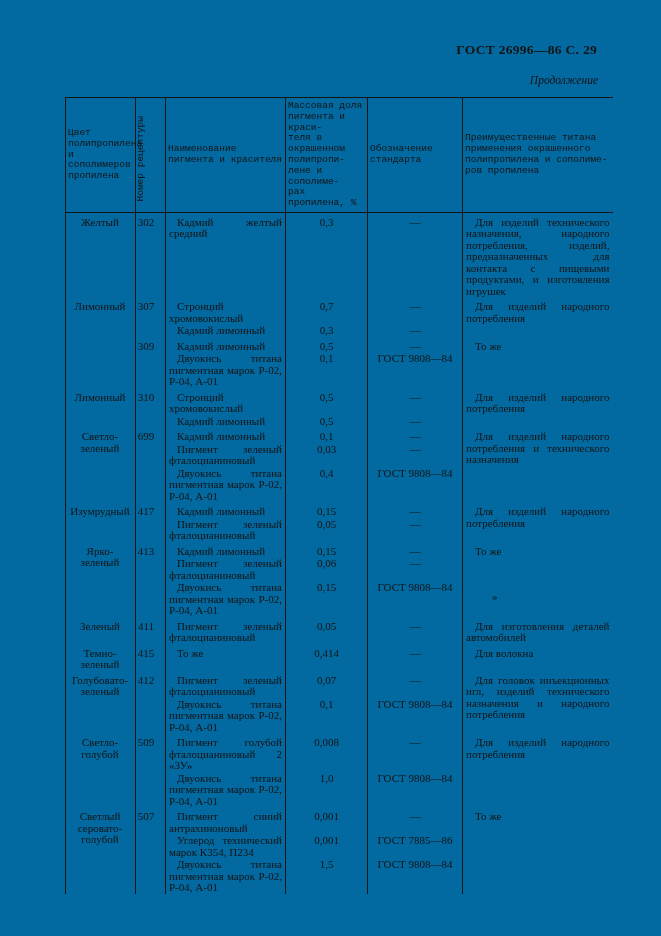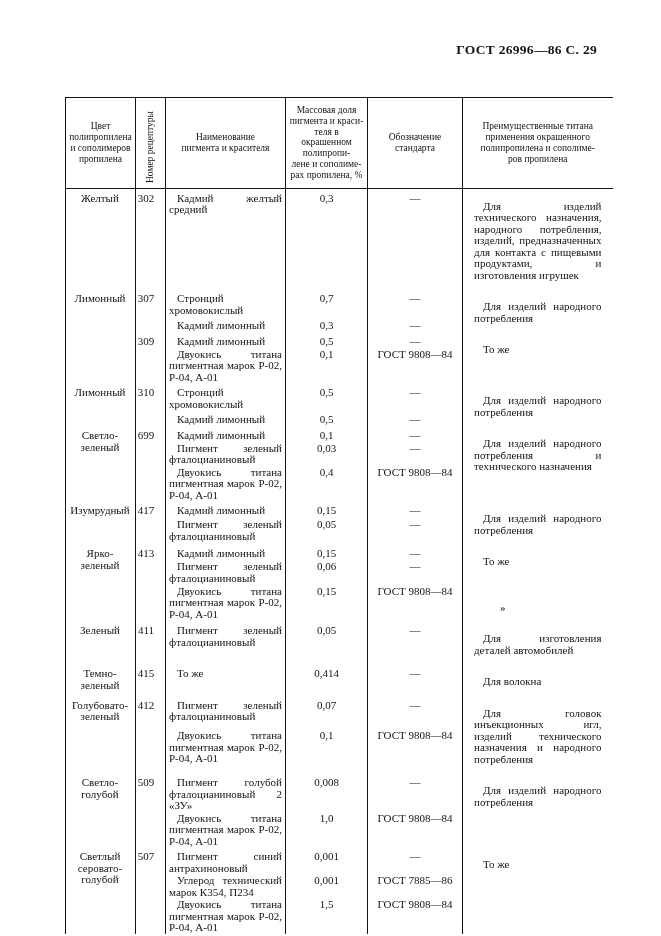--- a/index.html
+++ b/index.html
@@ -1,20 +1,20 @@
 <!DOCTYPE html>
 <html><head>
 <meta charset="utf-8">
 <style>
   html, body { margin: 0; padding: 0; background: #e8e8e8; }
   .page {
     position: relative;
     width: 661px;
     height: 936px;
-    background: #ffffff;
+    background: #0369a1;
     font-family: "Liberation Serif", "DejaVu Serif", serif;
     color: #141414;
     overflow: hidden;
   }
   .doc-ref {
     position: absolute;
     top: 42px;
     left: 65px;
     width: 532px;
     text-align: right;
@@ -47,27 +47,28 @@
   col.c-num   { width: 30px; }
   col.c-name  { width: 120px; }
   col.c-val   { width: 82px; }
   col.c-std   { width: 95px; }
   col.c-app   { width: 150px; }
 
   thead th {
     font-weight: normal;
     font-size: 9.5px;
     line-height: 10.8px;
-    text-align: center;
+    text-align: left;
     vertical-align: middle;
     border-bottom: 1.5px solid #141414;
     border-right: 1px solid #141414;
     padding: 3px 2px;
     white-space: pre-line;
     height: 82px;
+    font-family: Liberation Mono, monospace;
   }
   thead th:last-child { border-right: none; }
   thead th.h-num { padding: 2px 0; }
   .vertical-text {
     display: inline-block;
     writing-mode: vertical-rl;
     transform: rotate(180deg);
     white-space: nowrap;
     font-size: 9.5px;
   }
@@ -76,30 +77,31 @@
     border-right: 1px solid #141414;
     padding: 1px 3px 0 3px;
   }
   tbody td.cell-app { border-right: none; }
   tbody tr.group-start > td { padding-top: 4px; }
   .cell-color { text-align: center; padding-left: 2px; }
   .cell-num   { text-align: center; padding-left: 1px; padding-right: 10px; }
   .cell-name  { text-align: justify; text-indent: 8px; }
   .cell-val   { text-align: center; }
   .cell-std   { text-align: center; white-space: nowrap; }
-  .cell-app p { margin: 8px; text-align: justify; text-indent: 9px; }
+  .cell-app p { margin: 0; text-align: justify; text-indent: 9px; }
   .cell-app p.app-extra { margin-top: 34px; text-align: left; text-indent: 26px; }
 </style>
 </head>
 <body>
 
 <div class="page">
 
   <div class="doc-ref">ГОСТ 26996—86 С. 29</div>
 
+  <div class="continuation">Продолжение</div>
 
   <table class="pigments">
     <colgroup>
       <col class="c-color">
         <col class="c-num">
         <col class="c-name">
       <col class="c-val">
         <col class="c-std">
         <col class="c-app">
     </colgroup>

